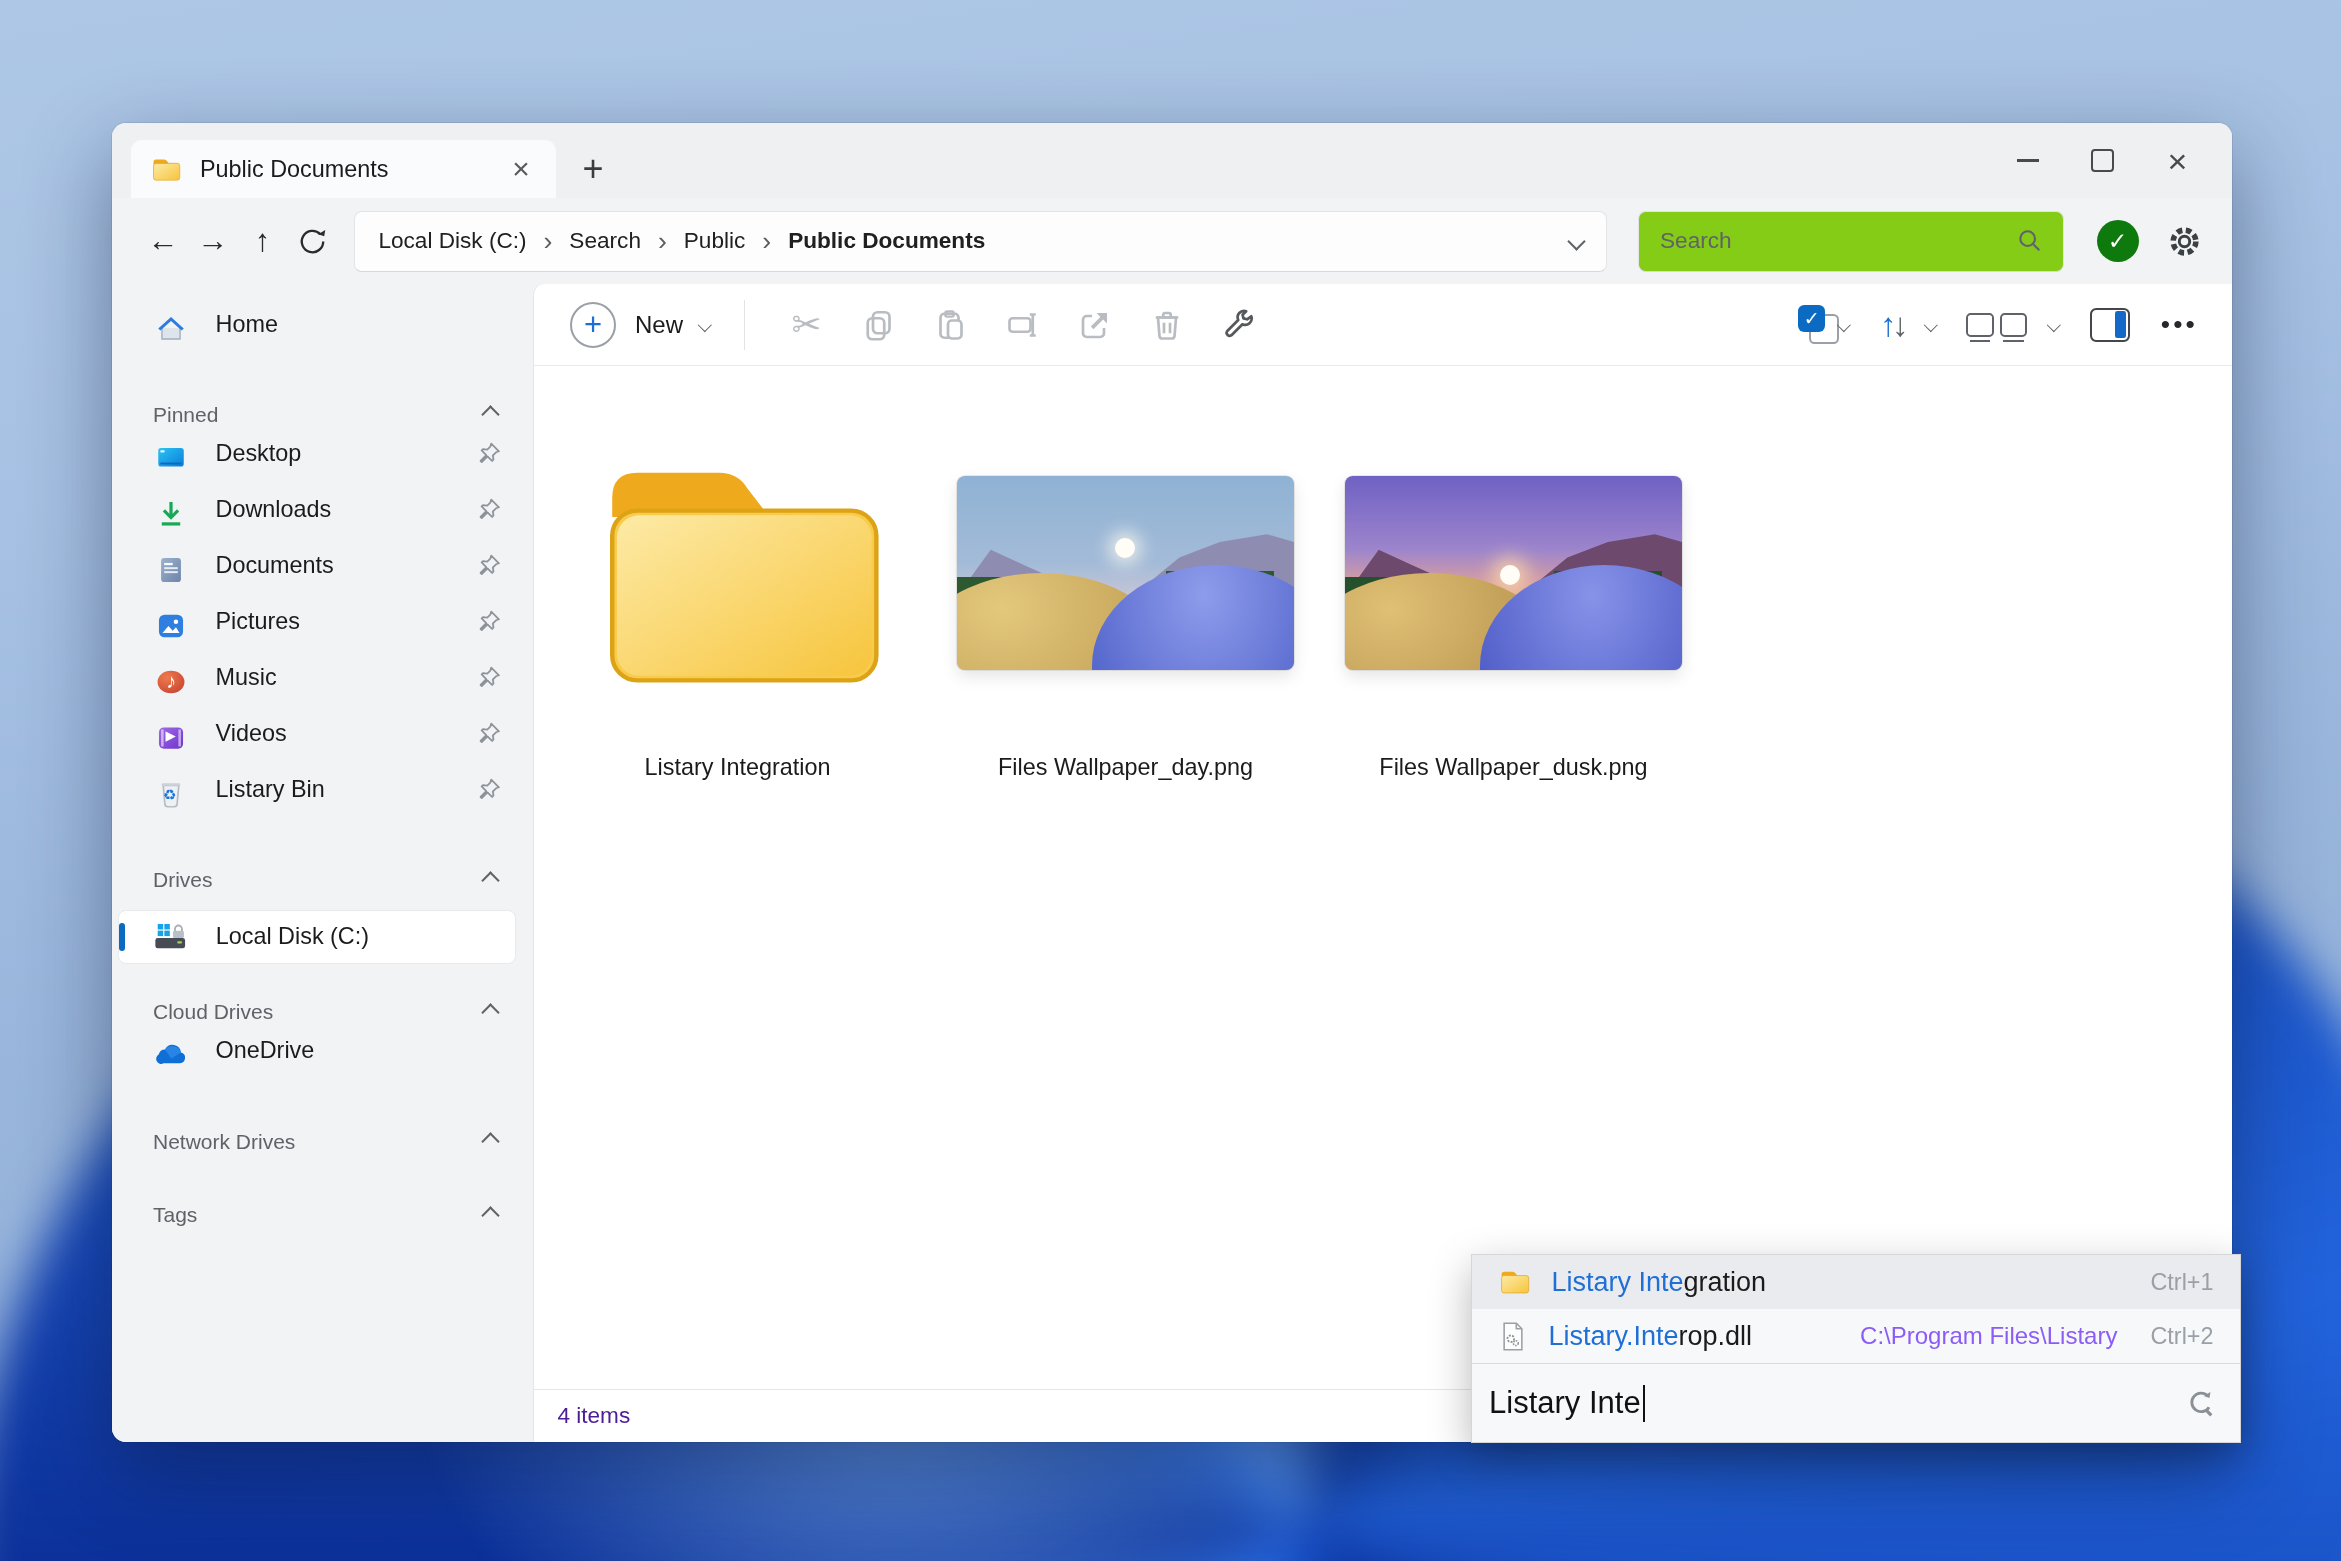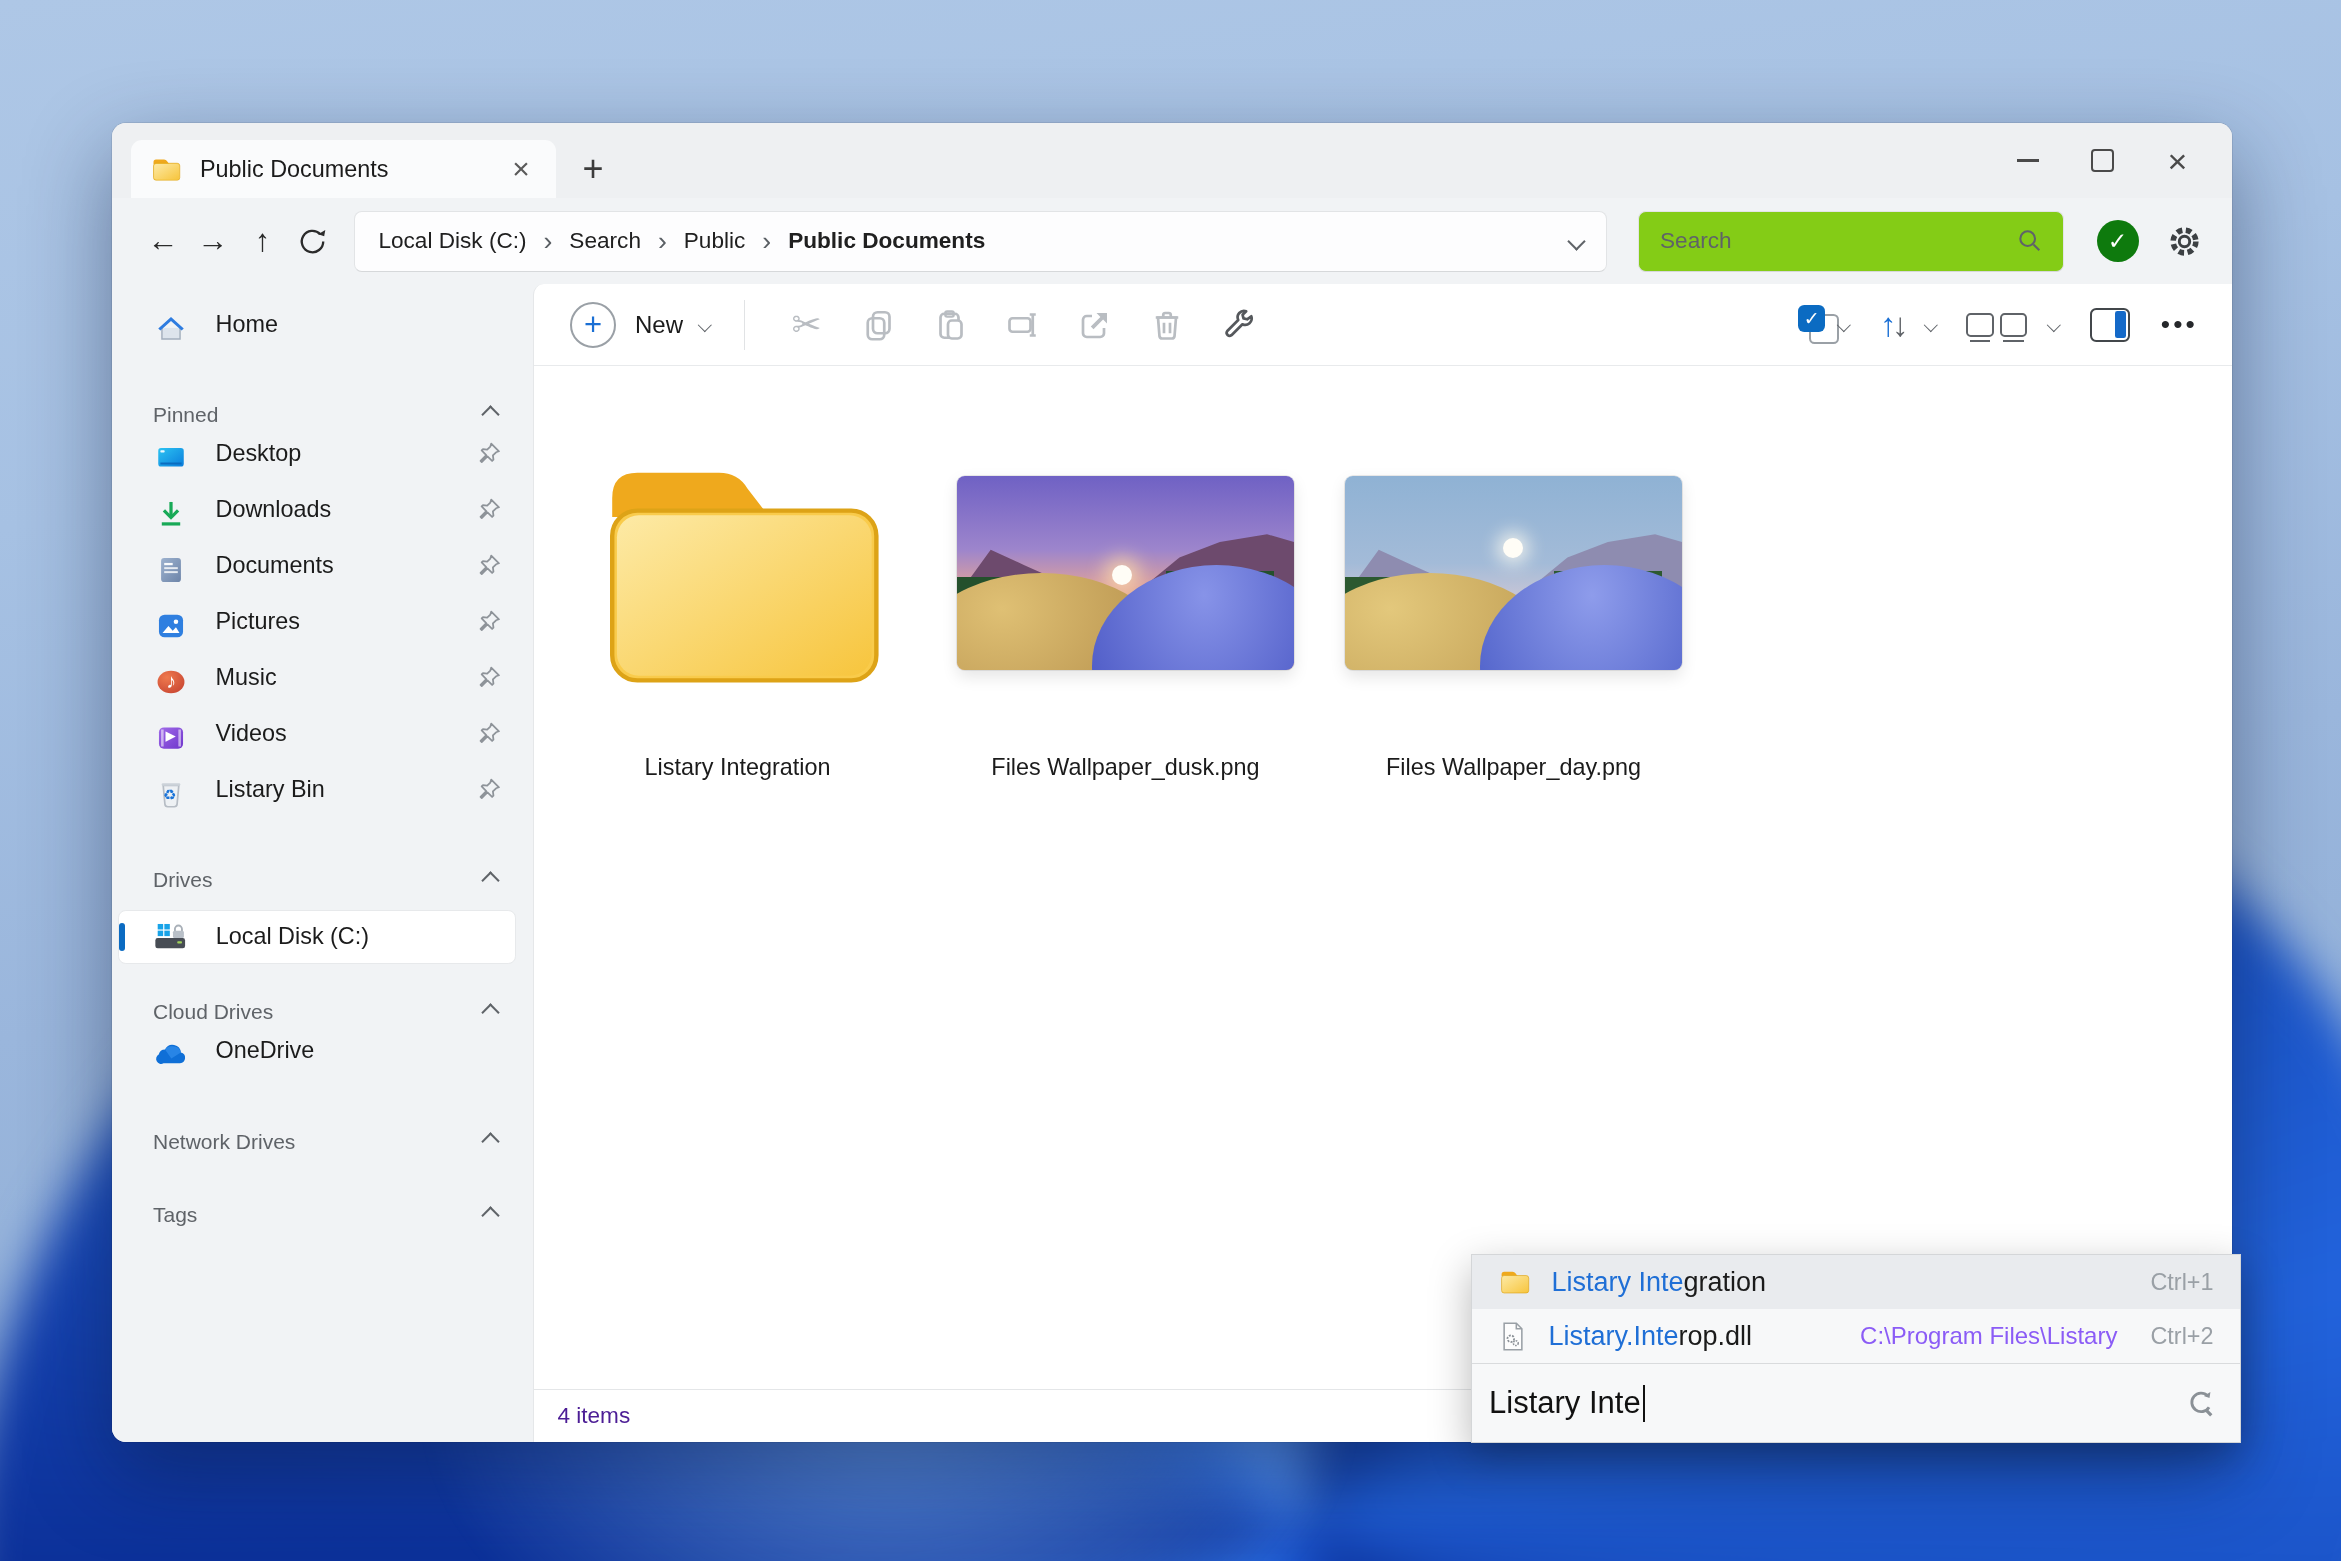--- a/index.html
+++ b/index.html
@@ -528,50 +528,50 @@
                         <stop offset="1" stop-color="#f7c53d"></stop>
                       </linearGradient>
                     </defs>
                 </svg>
               </div>
               <div class="fname">Listary Integration</div>
             </div>
 
             <div class="tile">
               <div class="media">
+                <div class="thumb day">
+                  <div class="sky"></div>
+                    <div class="sun"></div>
+                  <div class="mtn l"></div>
+                    <div class="mtn r"></div>
+                  <div class="trees tl"></div>
+                    <div class="trees tr"></div>
+                  <div class="water"></div>
+                  <div class="hill hl"></div>
+                    <div class="hill hr"></div>
+                </div>
+              </div>
+              <div class="fname">Files Wallpaper_day.png</div>
+            </div>
+
+            <div class="tile">
+              <div class="media">
                 <div class="thumb dusk">
                   <div class="sky"></div>
                     <div class="sun"></div>
                   <div class="mtn l"></div>
                     <div class="mtn r"></div>
                   <div class="trees tl"></div>
                     <div class="trees tr"></div>
                   <div class="water"></div>
                   <div class="hill hl"></div>
                     <div class="hill hr"></div>
                 </div>
               </div>
               <div class="fname">Files Wallpaper_dusk.png</div>
-            </div>
-
-            <div class="tile">
-              <div class="media">
-                <div class="thumb day">
-                  <div class="sky"></div>
-                    <div class="sun"></div>
-                  <div class="mtn l"></div>
-                    <div class="mtn r"></div>
-                  <div class="trees tl"></div>
-                    <div class="trees tr"></div>
-                  <div class="water"></div>
-                  <div class="hill hl"></div>
-                    <div class="hill hr"></div>
-                </div>
-              </div>
-              <div class="fname">Files Wallpaper_day.png</div>
             </div>
 
 
           </div>
         </div>
 
         <div class="statusbar">
           <span class="status-text">4 items</span>
         </div>
       </div>

